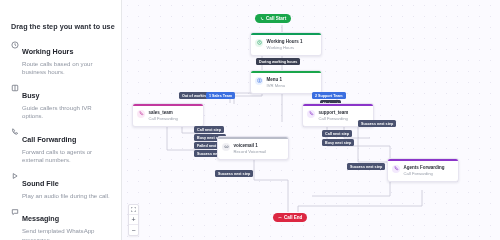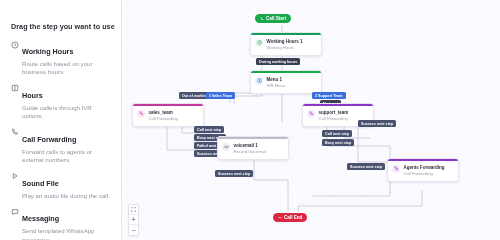--- a/index.html
+++ b/index.html
@@ -180,21 +180,21 @@
       </div>
 
       <div class="sb-item">
         <span class="sb-ico">
           <svg width="8" height="8" viewBox="0 0 16 16" fill="none" stroke="#5b6270" stroke-width="1.4">
             <rect x="2.5" y="2.5" width="11" height="11" rx="1.4"></rect>
               <path d="M8 3v10"></path>
           </svg>
         </span>
         <span class="sb-txt">
-          <span class="sb-label">Hours</span>
+          <span class="sb-label">Busy</span>
           <span class="sb-desc" style="display:block">Guide callers through IVR options.</span>
         </span>
       </div>
 
       <div class="sb-item">
         <span class="sb-ico">
           <svg width="8" height="8" viewBox="0 0 16 16" fill="none" stroke="#5b6270" stroke-width="1.4" stroke-linecap="round">
             <path d="M3 3.6c0 5 3.8 8.8 8.8 8.8l1.5-1.9-2.6-1.4-1.3 1.2a8.6 8.6 0 0 1-3.4-3.4l1.2-1.3L5.8 3 3.9 2.1z"></path>
           </svg>
         </span>

